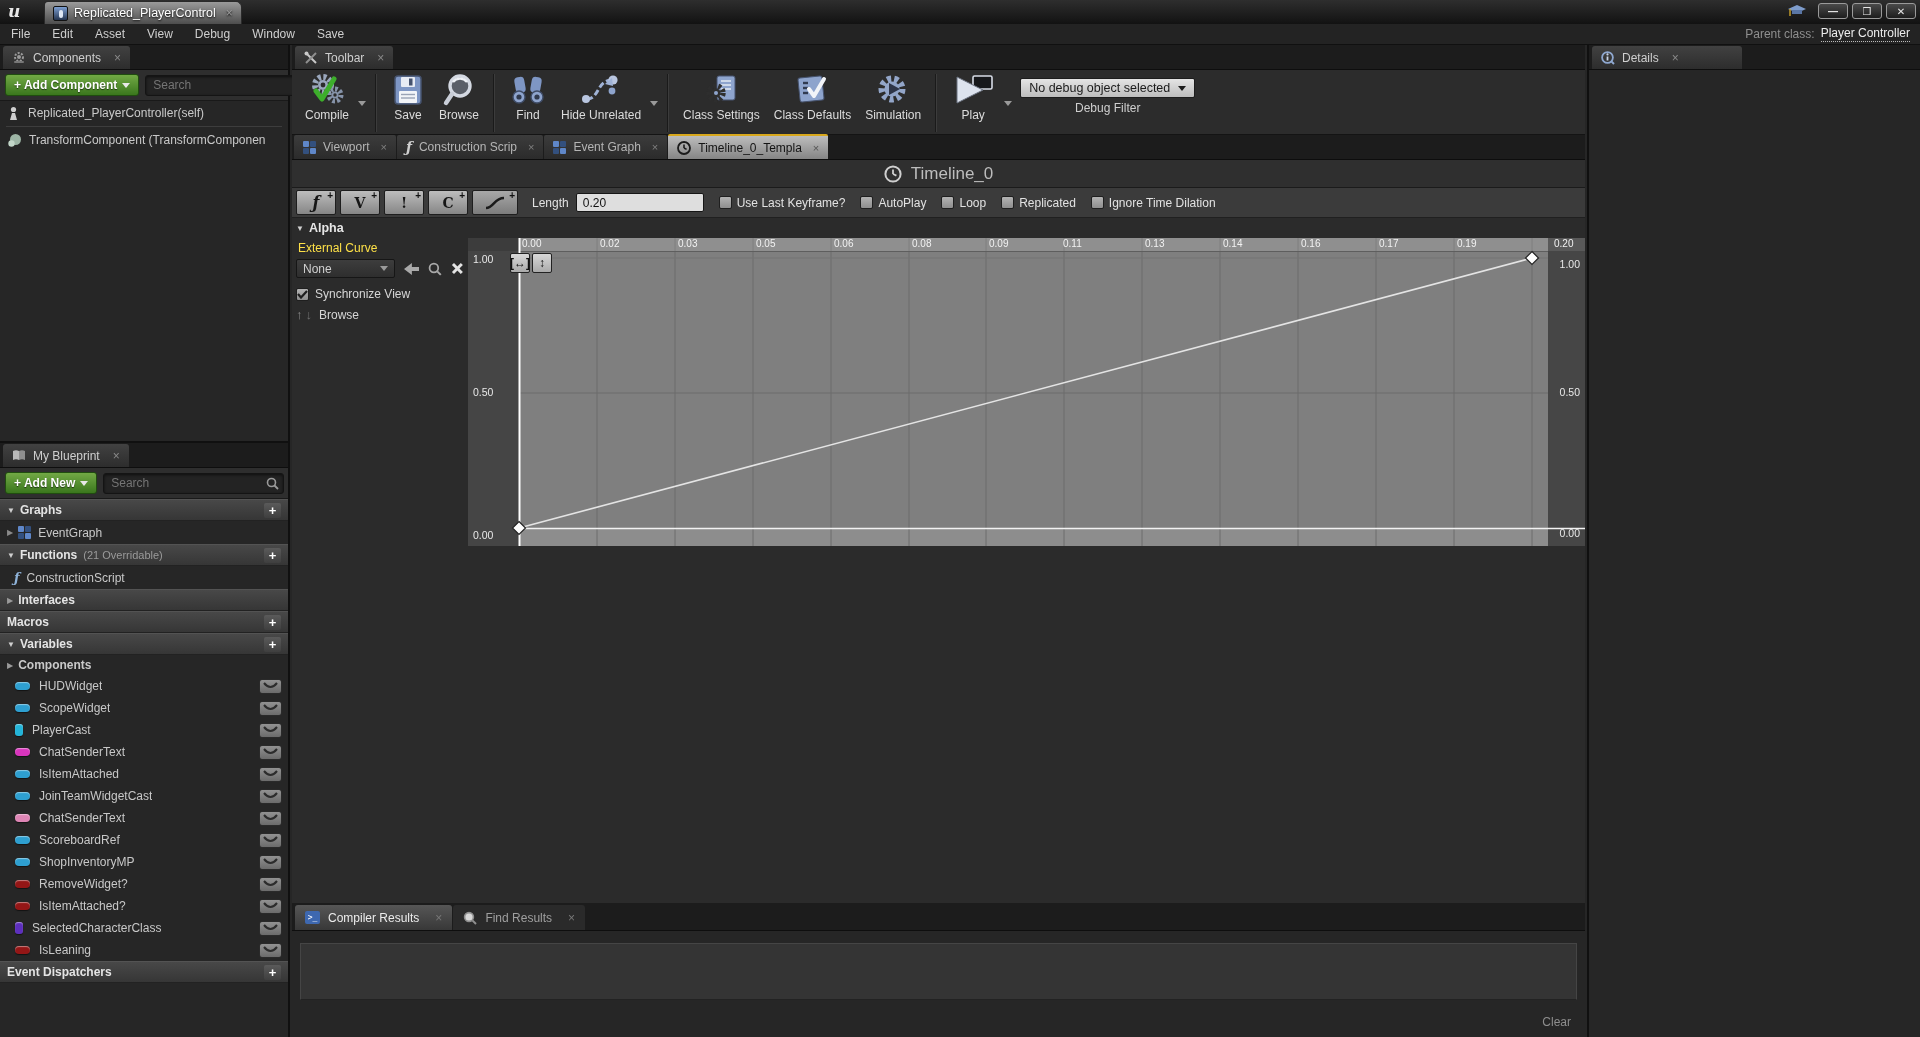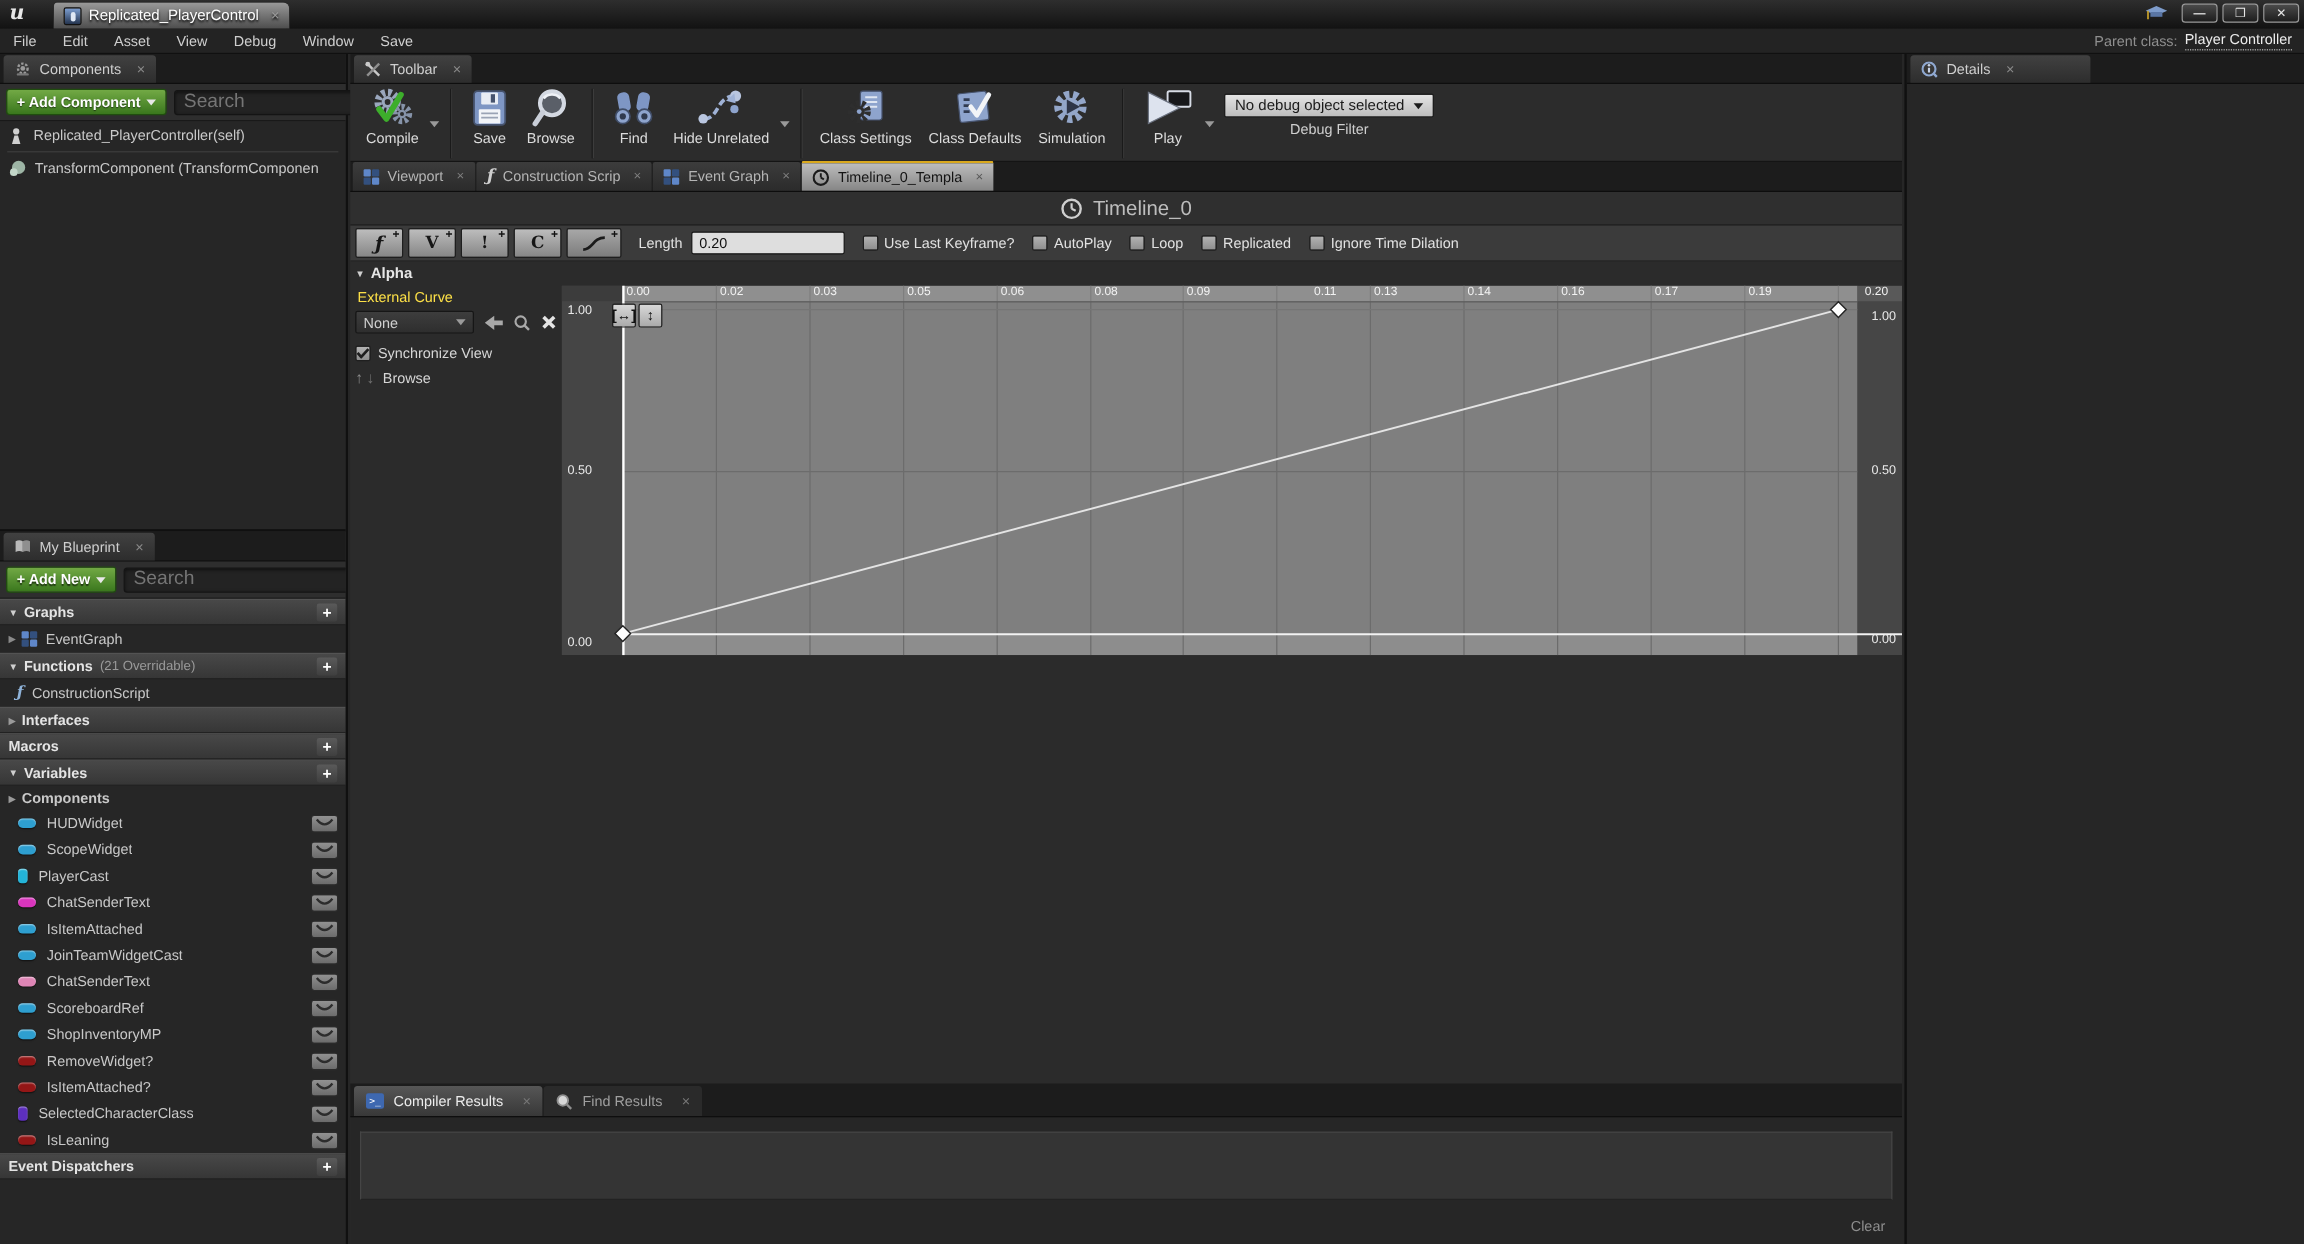--- a/index.html
+++ b/index.html
@@ -22,21 +22,21 @@
 .pc-label{color:#8f8f8f}
 .pc-value{color:#ececec;border-bottom:1px dotted #bbb;padding-bottom:1px}
 
 .ptabbar{height:25px;background:#1c1c1c;display:flex;align-items:flex-end;padding-left:3px;border-bottom:1px solid #0e0e0e}
 .ptab{height:23px;display:flex;align-items:center;gap:7px;padding:0 9px;border-radius:3px 3px 0 0;background:linear-gradient(#414141,#2d2d2d);color:#cfcfcf;font-size:12px}
 .ptab .x{color:#8a8a8a;font-size:12px;margin-left:6px}
 .green-btn{display:inline-flex;align-items:center;gap:5px;background:linear-gradient(#72a945,#3a771d);border:1px solid #204d0f;border-radius:3px;color:#fff;font-weight:bold;font-size:12px;padding:2px 8px;height:22px;text-shadow:0 1px 1px rgba(0,0,0,.6);white-space:nowrap}
 .caret{width:0;height:0;border-left:4px solid transparent;border-right:4px solid transparent;border-top:5px solid #e8e8e8;display:inline-block}
 .caret.dark{border-top-color:#1c1c1c}
 .search{flex:1;display:flex;align-items:center;background:#232323;border:1px solid #141414;border-radius:3px;height:21px;margin-left:6px;padding:0 4px 0 7px;box-shadow:inset 0 1px 3px rgba(0,0,0,.6)}
-.search input{flex:1;background:transparent;border:none;outline:none;color:#bdbdbd;font-size:16px;font-family:inherit;min-width:10px}
+.search input{flex:1;background:transparent;border:none;outline:none;color:#bdbdbd;font-size:12px;font-family:inherit;min-width:10px}
 .mag{flex:none}
 .panel-toolbar{display:flex;align-items:center;padding:4px 5px;background:#2e2e2e;border-bottom:1px solid #191919}
 .sec-hdr{display:flex;align-items:center;height:22px;background:linear-gradient(#484848,#363636);border-top:1px solid #535353;border-bottom:1px solid #222;font-weight:bold;color:#e4e4e4;padding:0 7px;position:relative}
 .sec-hdr .note{font-weight:normal;color:#9a9a9a;margin-left:6px;font-size:11px}
 .plus-btn{margin-left:auto;width:17px;height:15px;border-radius:2px;background:linear-gradient(#5a5a5a,#3f3f3f);color:#fff;font-weight:bold;display:flex;align-items:center;justify-content:center;font-size:13px;line-height:1}
 .tri{display:inline-block;font-size:8px;color:#cfcfcf;margin-right:5px}
 .tree-row{display:flex;align-items:center;height:21px;padding:0 7px;color:#c9c9c9;white-space:nowrap;overflow:hidden}
 
 .left{position:absolute;left:0;top:45px;width:290px;bottom:0;background:#242424;border-right:2px solid #101010}
 .components-panel{height:398px;border-bottom:2px solid #101010;background:#262626}
@@ -691,21 +691,21 @@
           <polygon points="51,283.5 57.5,290 51,296.5 44.5,290" fill="#ffffff" stroke="#242424" stroke-width="1.2"></polygon>
           <polygon points="1064,13.5 1070.5,20 1064,26.5 1057.5,20" fill="#ffffff" stroke="#242424" stroke-width="1.2"></polygon>
         </svg>
         <span class="rlabel" style="left:54px">0.00</span>
         <span class="rlabel" style="left:132px">0.02</span>
         <span class="rlabel" style="left:210px">0.03</span>
         <span class="rlabel" style="left:288px">0.05</span>
         <span class="rlabel" style="left:366px">0.06</span>
         <span class="rlabel" style="left:444px">0.08</span>
         <span class="rlabel" style="left:521px">0.09</span>
-        <span class="rlabel" style="left:627px">0.11</span>
+        <span class="rlabel" style="left:595px">0.11</span>
         <span class="rlabel" style="left:677px">0.13</span>
         <span class="rlabel" style="left:755px">0.14</span>
         <span class="rlabel" style="left:833px">0.16</span>
         <span class="rlabel" style="left:911px">0.17</span>
         <span class="rlabel" style="left:989px">0.19</span>
         <span class="rlabel" style="left:1086px">0.20</span>
         <span class="vlab" style="left:5px;top:15px">1.00</span>
         <span class="vlab" style="left:5px;top:148px">0.50</span>
         <span class="vlab" style="left:5px;top:291px">0.00</span>
         <span class="vlab" style="left:1082px;width:30px;text-align:right;top:20px">1.00</span>

